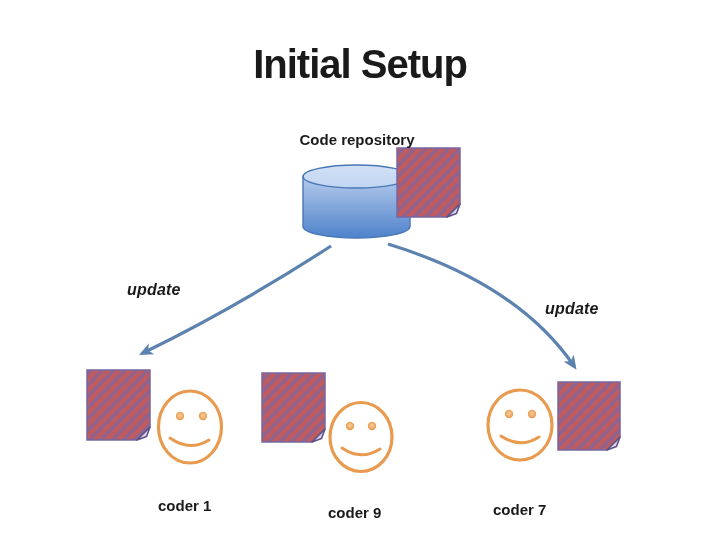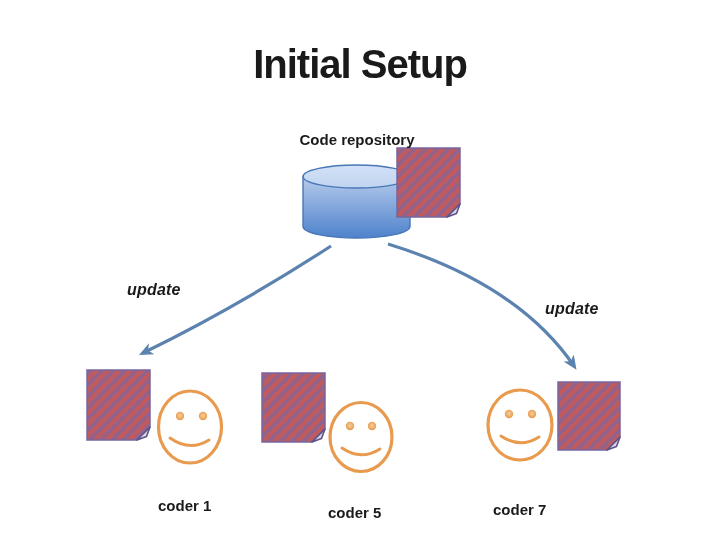--- a/index.html
+++ b/index.html
@@ -133,21 +133,21 @@
   <div id="update-left" class="abs update-label">update</div>
 
   <div id="update-right" class="abs update-label">update</div>
 
   <div id="coder-label-1" class="abs coder-label">
     <div>coder 1</div>
     <div>Istanbul</div>
   </div>
 
   <div id="coder-label-2" class="abs coder-label">
-    <div>coder 5</div>
+    <div>coder 9</div>
     
   </div>
 
   <div id="coder-label-3" class="abs coder-label">
     <div>coder 7</div>
     
   </div>
 
 </div>
 

